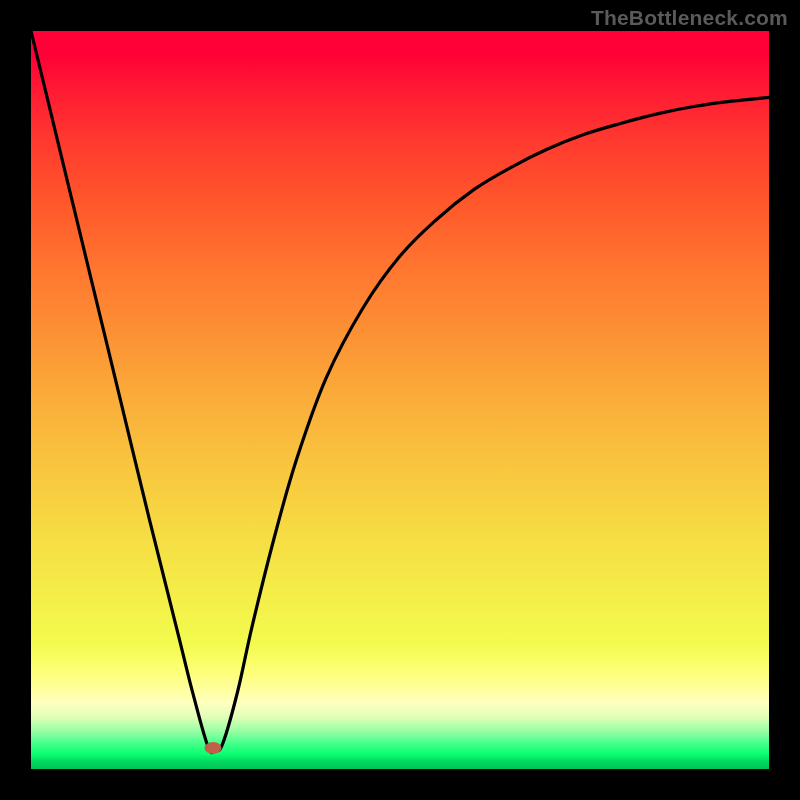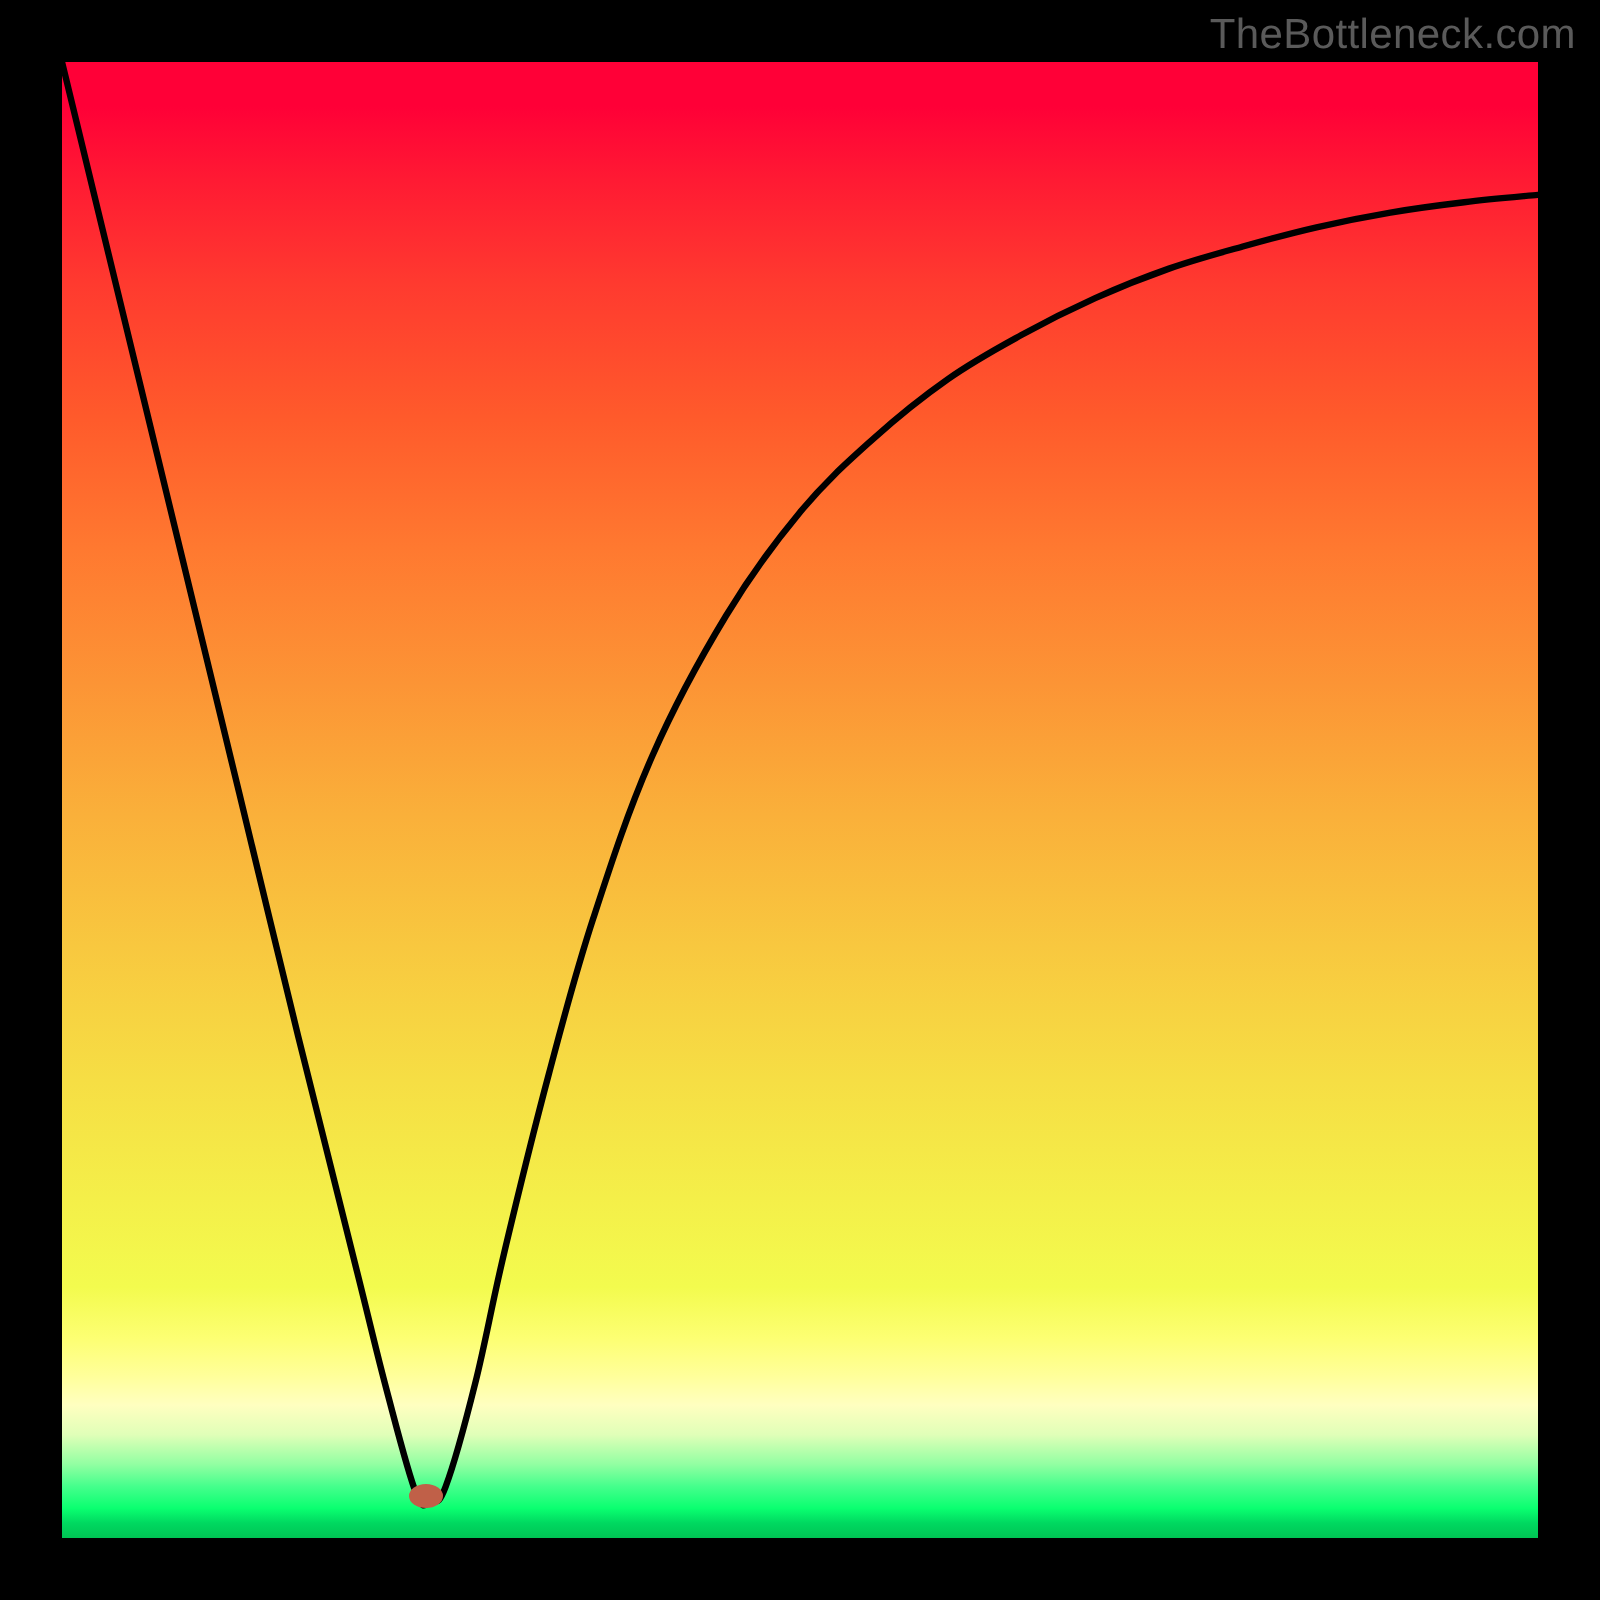--- a/index.html
+++ b/index.html
@@ -58,21 +58,21 @@
     border-radius: 50%;
     background: #c06048;
     transform: translate(-50%, -50%);
   }
   .watermark {
     position: absolute;
     top: 6px;
     right: 12px;
     color: #5a5a5a;
     font-size: 21px;
-    font-weight: 400;
+    font-weight: 700;
     letter-spacing: 0.2px;
   }
 </style>
 </head>
 <body>
 
 <div class="frame">
   <div class="gradient-bg"></div>
 
   <svg class="curve-layer" viewBox="0 0 738 738" preserveAspectRatio="none">

